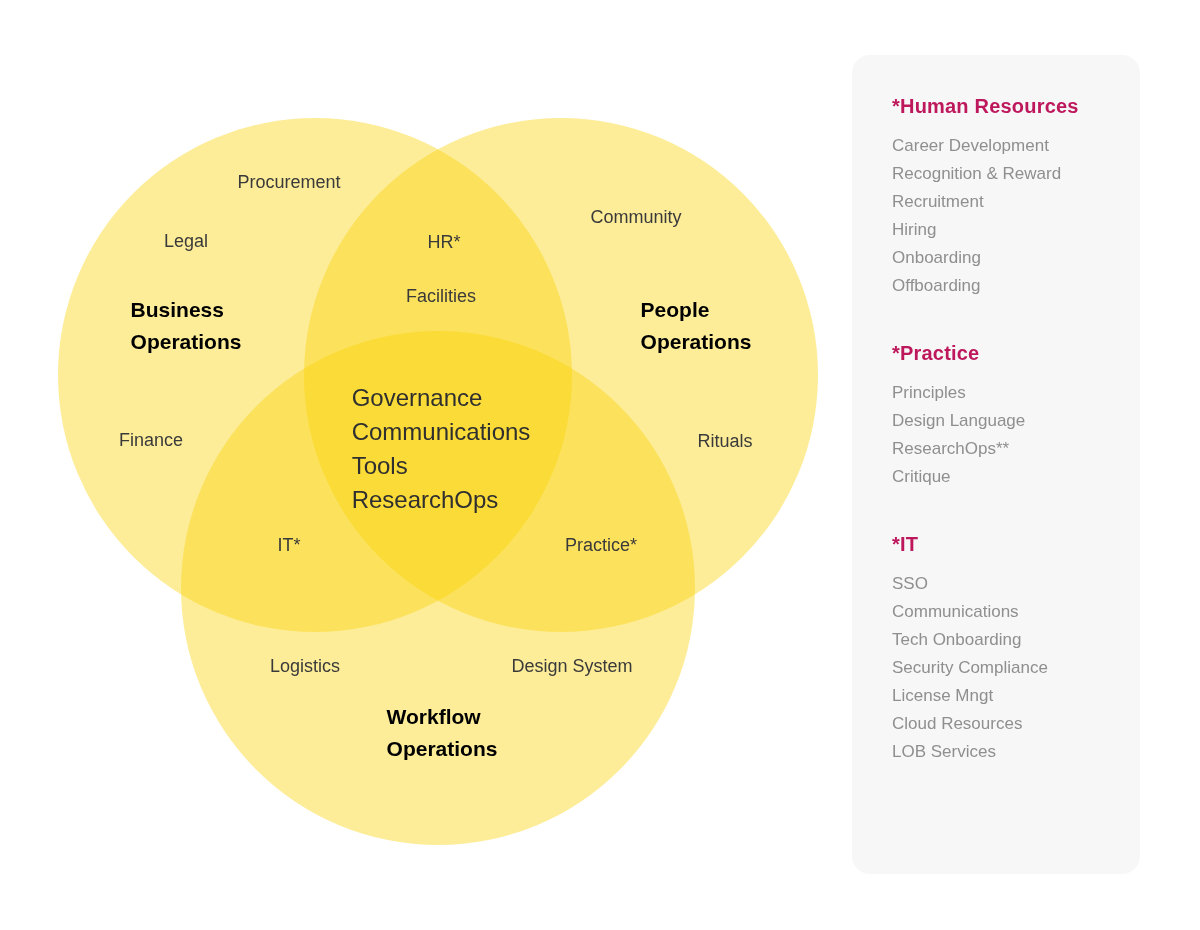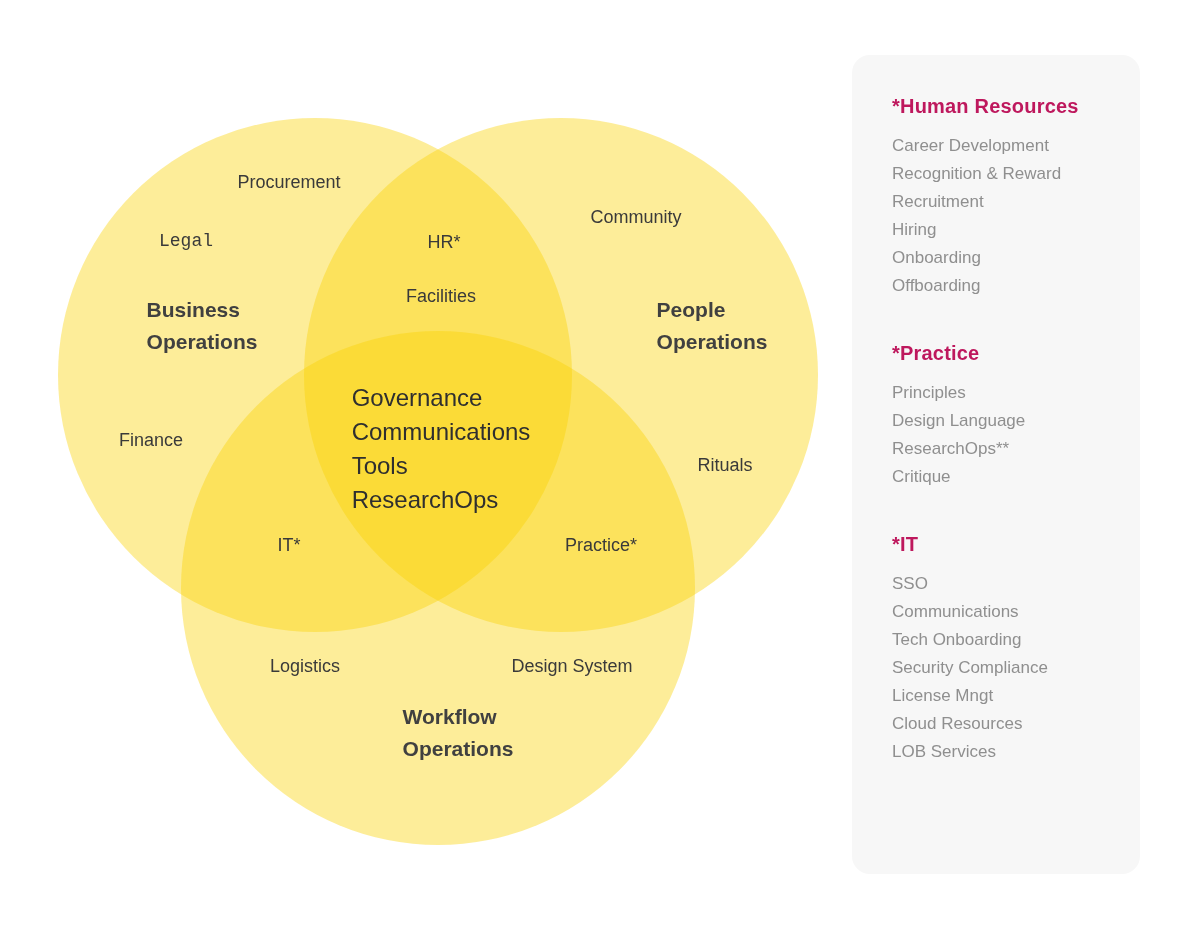--- a/index.html
+++ b/index.html
@@ -33,39 +33,38 @@
     position: absolute;
     transform: translate(-50%, -50%);
     font-size: 18px;
     color: #3a3a3a;
     white-space: pre-line;
     line-height: 24px;
   }
   .region-title {
     font-size: 21px;
     font-weight: 600;
-    color: #404040;
+    color: #000000;
     line-height: 32px;
-    margin-left: 16px;
   }
   .center-label {
     font-size: 24px;
     color: #2f2f2f;
     line-height: 34px;
   }
 
   .lbl-procurement { left: 289px; top: 182px; }
-  .lbl-legal       { left: 186px; top: 241px; font-family: Liberation Mono, monospace; }
+  .lbl-legal       { left: 186px; top: 241px; }
   .lbl-business    { left: 186px; top: 326px; }
   .lbl-finance     { left: 151px; top: 440px; }
   .lbl-hr          { left: 444px; top: 242px; }
   .lbl-facilities  { left: 441px; top: 296px; }
   .lbl-community   { left: 636px; top: 217px; }
   .lbl-people      { left: 696px; top: 326px; }
-  .lbl-rituals     { left: 725px; top: 441px; margin-top: 24px; }
+  .lbl-rituals     { left: 725px; top: 441px; }
   .lbl-center      { left: 441px; top: 449px; }
   .lbl-it          { left: 289px; top: 545px; }
   .lbl-practice    { left: 601px; top: 545px; }
   .lbl-logistics   { left: 305px; top: 666px; }
   .lbl-designsys   { left: 572px; top: 666px; }
   .lbl-workflow    { left: 442px; top: 733px; }
 
   
   .legend {
     position: absolute;

